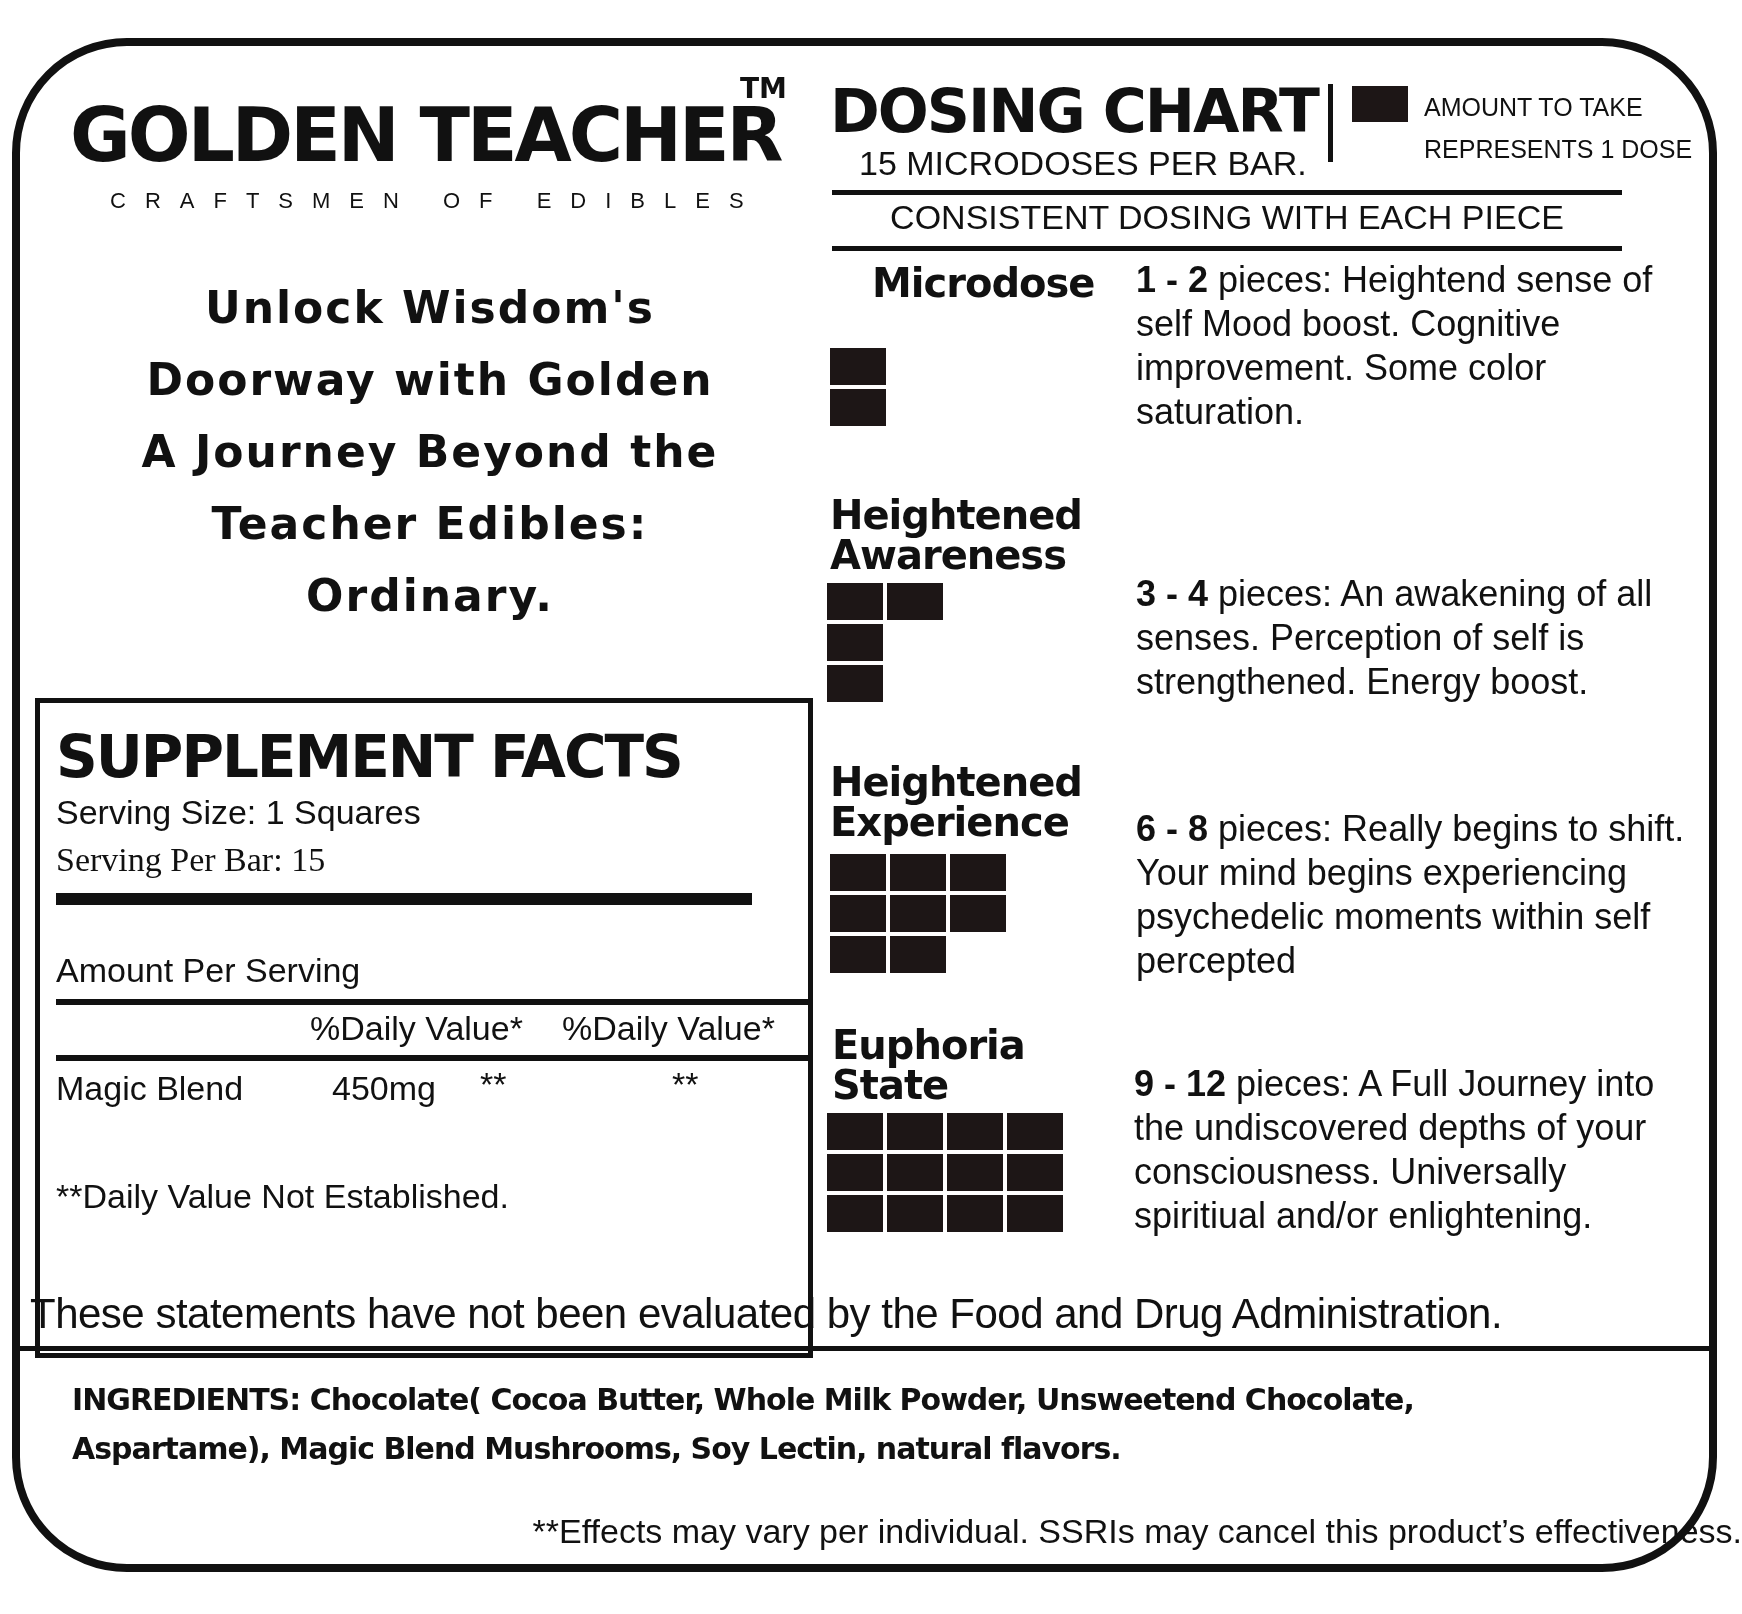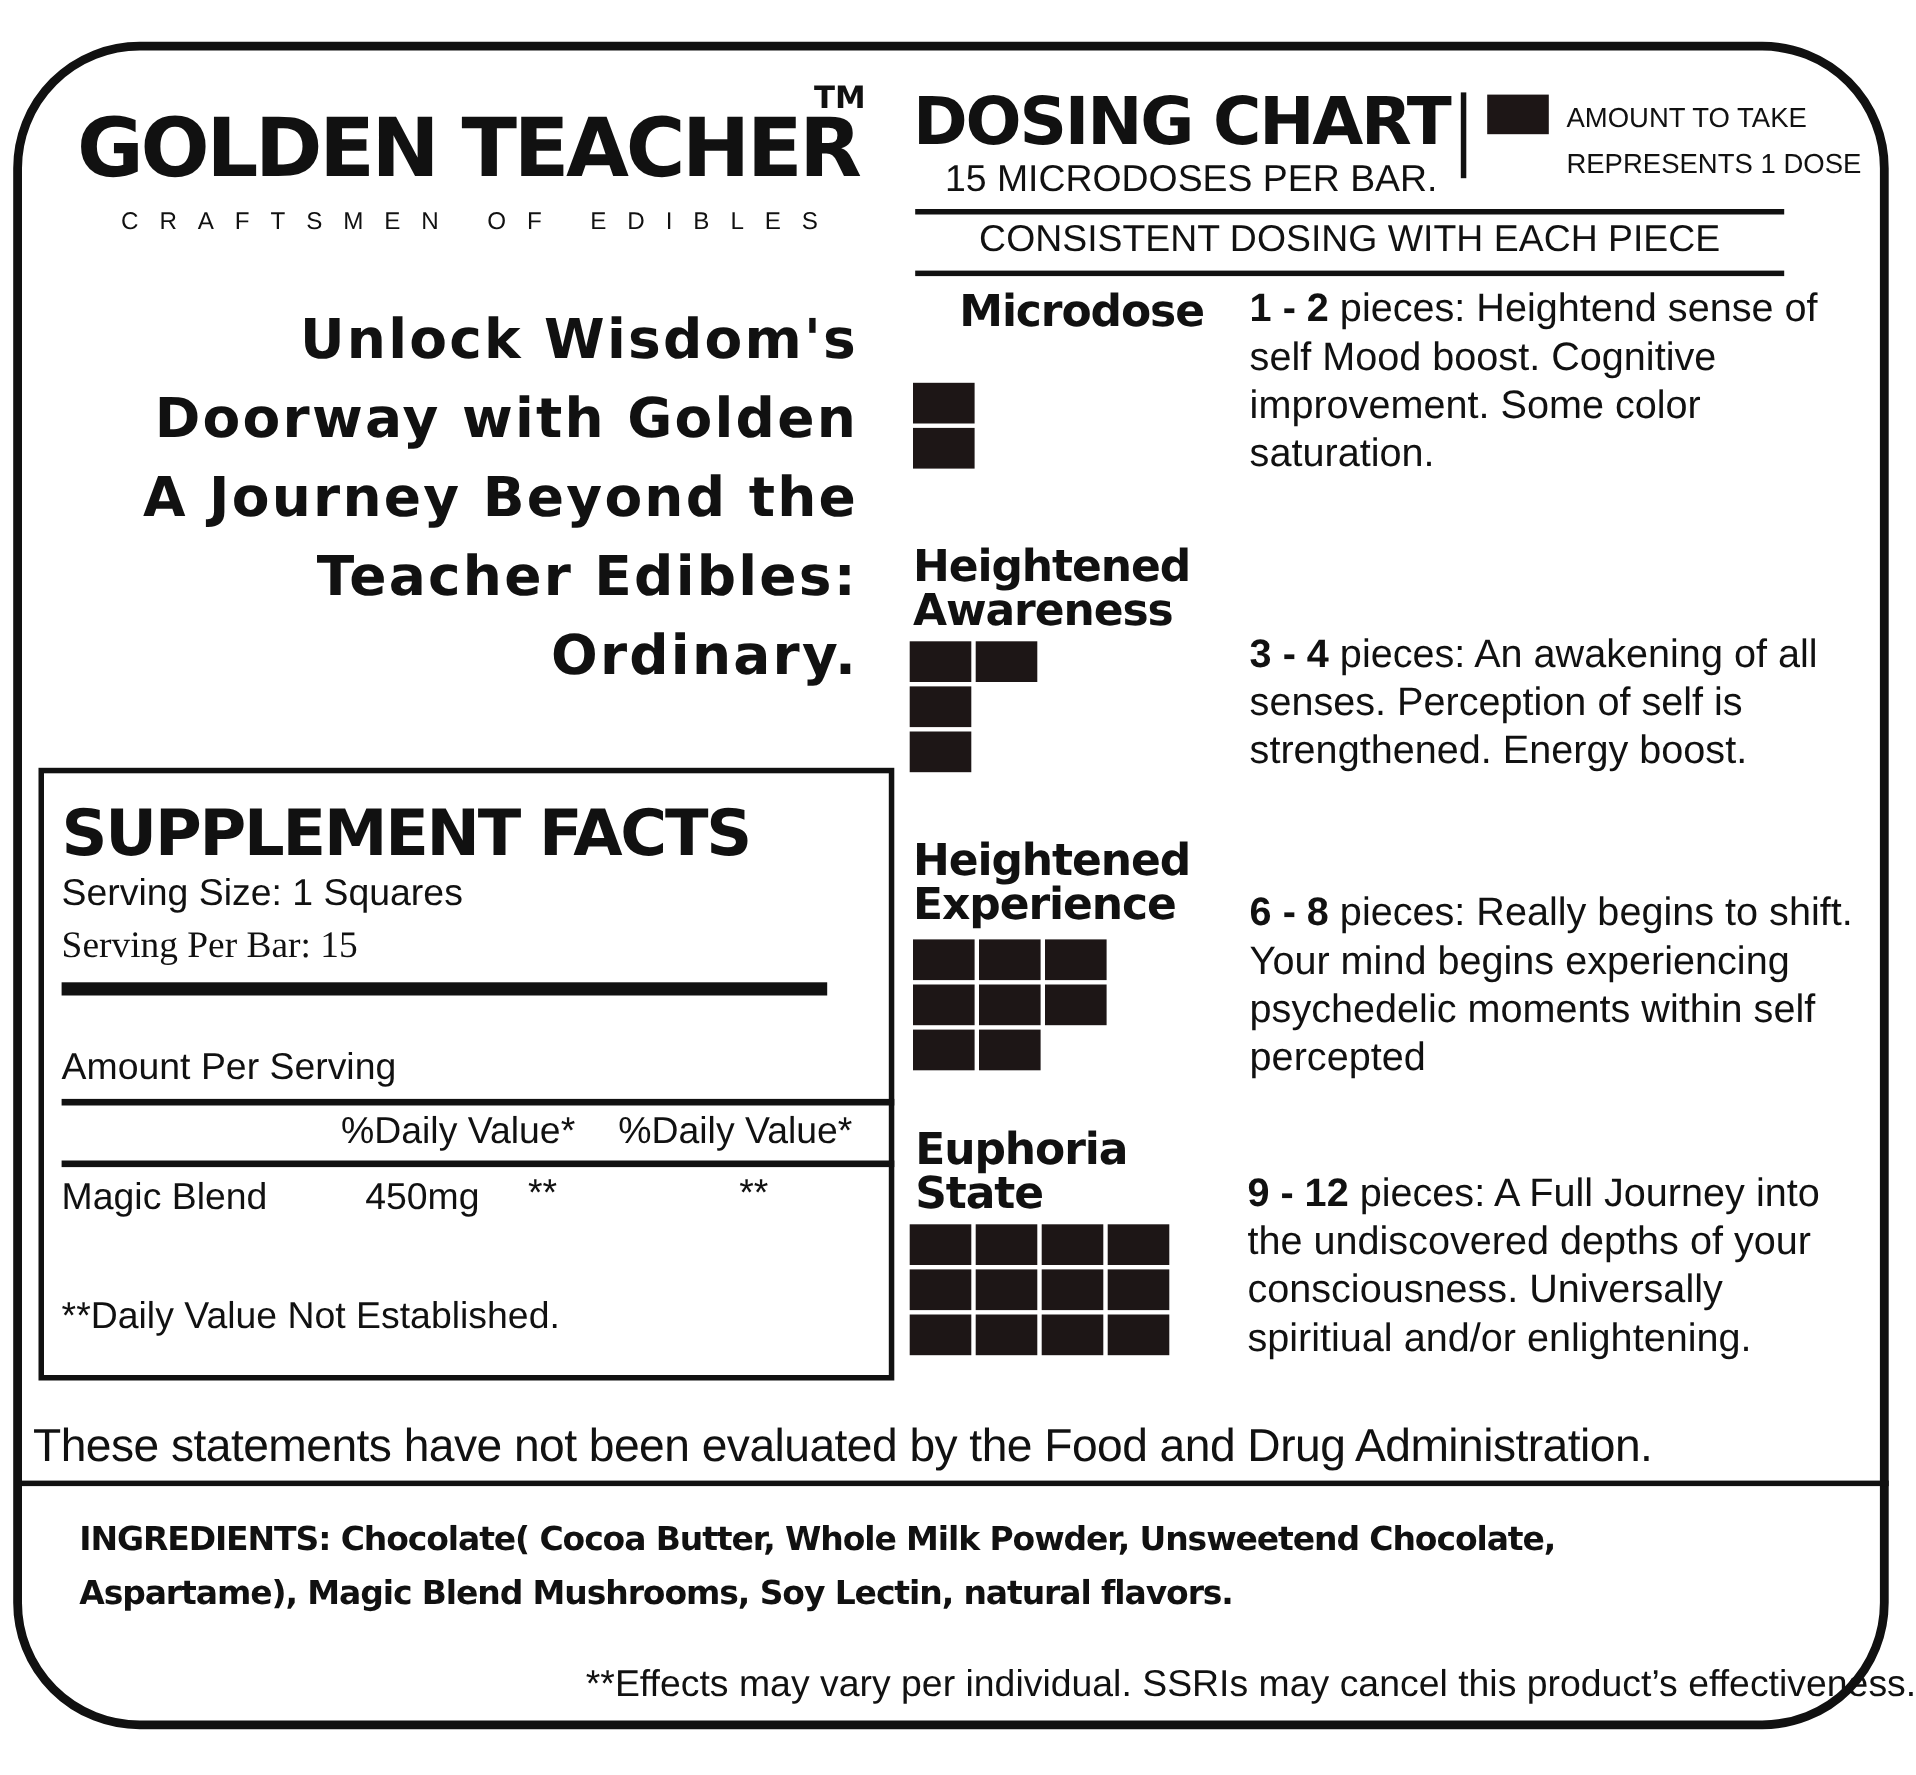--- a/index.html
+++ b/index.html
@@ -2,35 +2,35 @@
 <html><head>
 <meta charset="utf-8">
 <style>
   html, body { margin:0; padding:0; background:#fff; }
   body { width:1742px; height:1614px; position:relative; overflow:hidden; font-family:"Liberation Sans", sans-serif; color:#111; }
   .label { position:absolute; left:12px; top:38px; width:1705px; height:1534px; border:8px solid #111; border-radius:115px; box-sizing:border-box; }
   .abs { position:absolute; }
   .brand { left:70px; top:92px; font-family:"DejaVu Sans", sans-serif; font-weight:bold; font-size:74px; letter-spacing:-3px; white-space:nowrap; }
   .tm { left:740px; top:72px; font-family:"DejaVu Sans", sans-serif; font-weight:bold; font-size:28px; }
   .sub { left:110px; top:188px; font-size:22px; letter-spacing:19px; white-space:nowrap; }
-  .tagline { left:80px; top:272px; width:700px; text-align:right; font-family:"DejaVu Sans", sans-serif; font-weight:bold; font-size:50px; line-height:72px; letter-spacing:2px; }
+  .tagline { left:80px; top:272px; width:700px; text-align:center; font-family:"DejaVu Sans", sans-serif; font-weight:bold; font-size:44px; line-height:72px; letter-spacing:2px; }
   .tagline div { white-space:nowrap; }
   .dose-title { left:830px; top:76px; font-family:"DejaVu Sans", sans-serif; font-weight:bold; font-size:60px; letter-spacing:-2px; white-space:nowrap; }
   .dose-sub { left:834px; top:144px; font-size:34px; white-space:nowrap;margin-left:25px; }
   .vbar { left:1328px; top:84px; width:5px; height:78px; background:#111; }
   .legend-sq { left:1352px; top:86px; width:56px; height:36px; background:#1d1616; }
   .legend-txt { left:1424px; top:86px; font-size:25px; line-height:42px; white-space:nowrap; }
   .hr { background:#111; height:5px; }
   .consistent { left:832px; top:198px; width:790px; text-align:center; font-size:34px; white-space:nowrap; }
   .lvl-title { font-family:"DejaVu Sans", sans-serif; font-weight:bold; font-size:40px; line-height:40px; letter-spacing:-1px; white-space:nowrap; }
   .lvl-desc { font-size:36px; line-height:44px; width:570px; }
   .lvl-desc b { font-weight:bold; }
   .grid { display:grid; gap:4px; }
   .grid span { width:56px; height:37px; background:#1d1616; display:block; }
-  .facts { left:35px; top:698px; width:778px; height:557px; border:5px solid #111; box-sizing:border-box; }
+  .facts { left:35px; top:698px; width:778px; height:660px; border:5px solid #111; box-sizing:border-box; }
   .facts .title { left:16px; top:20px; font-family:"DejaVu Sans", sans-serif; font-weight:bold; font-size:58px; letter-spacing:-2px; white-space:nowrap; }
   .facts .t { font-size:34px; white-space:nowrap; }
   .fda { left:30px; top:1290px; font-size:42px; white-space:nowrap; letter-spacing:-0.5px; }
   .sep { left:20px; top:1346px; width:1697px; height:5px; background:#111; }
   .ingr { left:72px; top:1375px; width:1500px; font-family:"DejaVu Sans", sans-serif; font-weight:bold; font-size:30px; line-height:49px; letter-spacing:-1px; }
   .ingr .k { font-weight:900; letter-spacing:-1px;margin-top:21px; }
   .effects { left:0; top:1512px; width:1742px; text-align:right; font-size:34px; white-space:nowrap; }
 </style>
 </head>
 <body>

